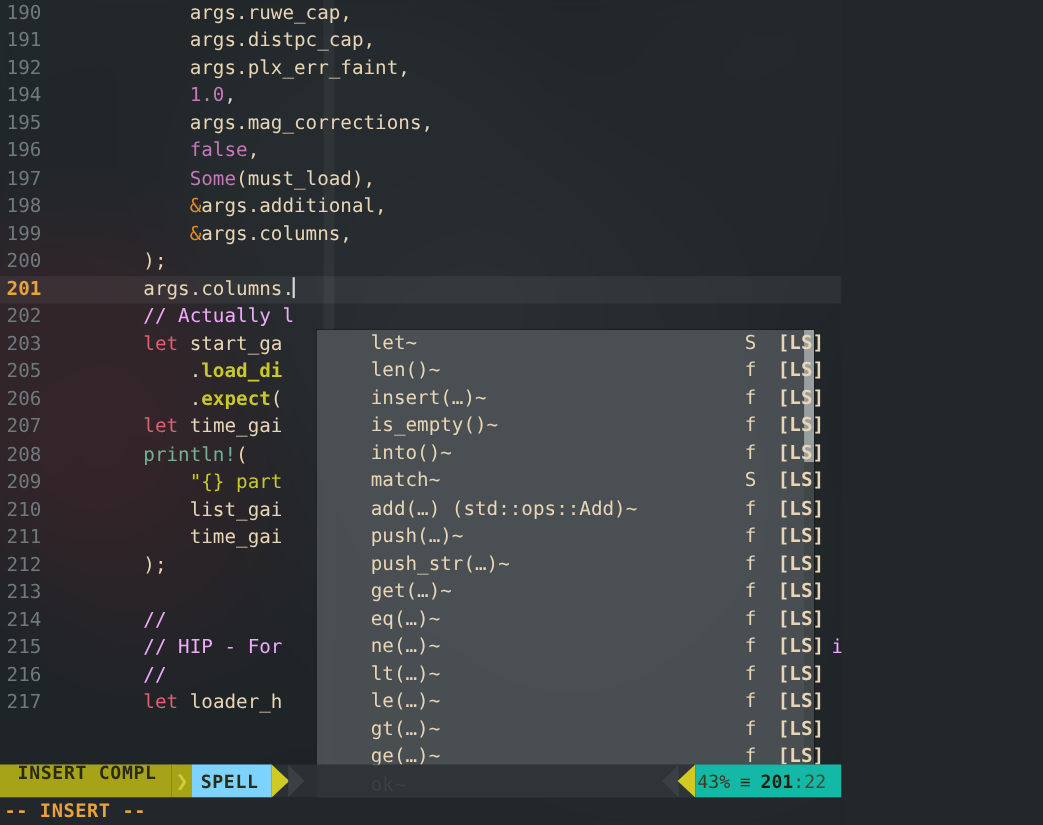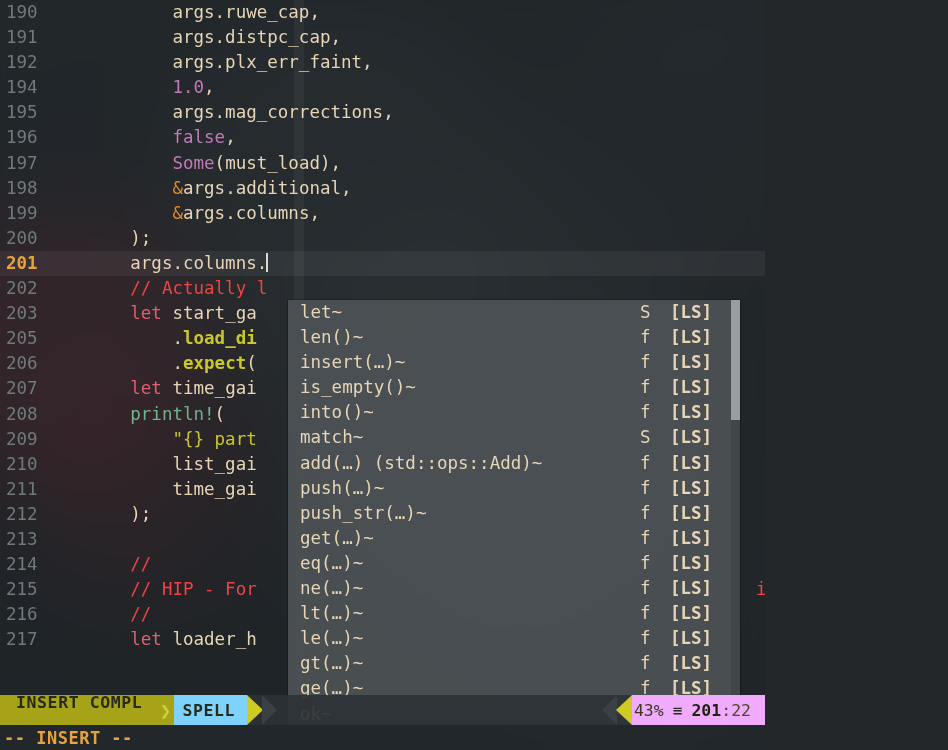--- a/index.html
+++ b/index.html
@@ -47,41 +47,42 @@
     color:#6f7a7d;
   }
   .line.cur .ln{ color:#e8a33d; font-weight:bold; }
   .code{ color:#e8d5b5; }
 
   
   .kw      { color:#e05f72; }
   .num     { color:#c678b8; }
   .const   { color:#c678b8; }
   .amp     { color:#e08b2a; }
-  .cmt     { color:#ef4444; }
+  .cmt     { color:#f0abfc; }
   .fn      { color:#c9c72a; font-weight:bold;margin-top:39px; }
   .macro   { color:#6fb391; }
   .str     { color:#c9c72a; }
   .punct   { color:#e8d5b5; }
 
   .caret{
     display:inline-block; width:2px; height:19px; background:#d8d8d8;
     vertical-align:-3px; margin-left:-1px;
   }
 
   
   .pum{
     position:absolute; left:288px; top:300px; width:452px; height:425px;
     background:rgba(76,82,85,.93);
     box-shadow:0 0 0 1px rgba(0,0,0,.25);
   }
   .pum-row{
     position:relative; height:25.1px; line-height:25.1px;
     font-size:17.5px; white-space:pre; color:#e8d5b5;
     padding-left:12px;
+    margin-left:37px;
   }
   .pum-kind{ position:absolute; left:352px; color:#e8d5b5; }
   .pum-src { position:absolute; left:382px; color:#e8d5b5;font-weight:bold; }
   .pum-sb-track{
     position:absolute; right:0; top:0; width:9px; height:100%;
     background:rgba(58,63,66,.55);
   }
   .pum-sb-thumb{
     position:absolute; right:0; top:0; width:9px; height:120px;
     background:rgba(178,184,186,.78);
@@ -122,21 +123,21 @@
     width:0; height:0;
     border-top:15px solid transparent; border-bottom:15px solid transparent;
     border-right:15px solid #3a4043;
   }
   .tip-left{
     width:0; height:0; margin-left:-1px;
     border-top:15px solid transparent; border-bottom:15px solid transparent;
     border-right:16px solid #cfcb24;
   }
   .seg-right{
-    background:#f0abfc; color:#2a2a18; display:flex; align-items:center;
+    background:#14b8a6; color:#2a2a18; display:flex; align-items:center;
     padding:0 14px 0 2px; gap:9px;
   }
   .pct{ color:#3a3a20; }
   .lineicon{ color:#2a2a18; font-size:16px; }
   .pos-main{ font-weight:bold; color:#1f1f12; }
   .pos-col{ color:#4a4a28; }
 
   
   .cmdline{
     position:absolute; left:0; right:0; bottom:0; height:25px;

